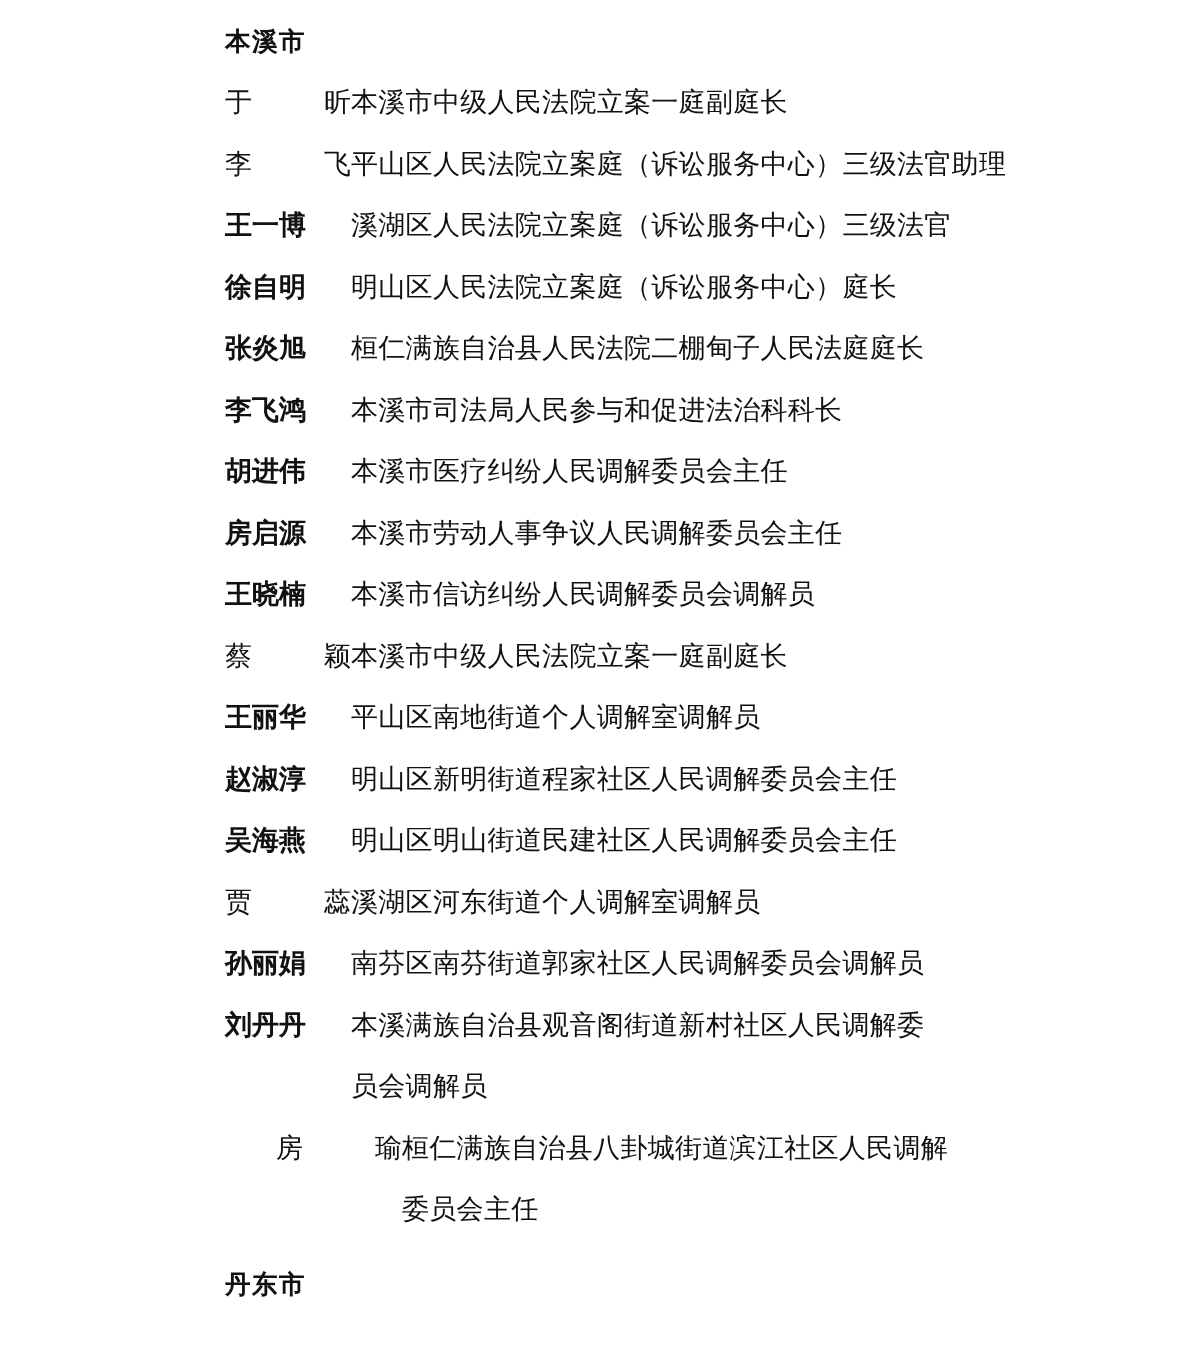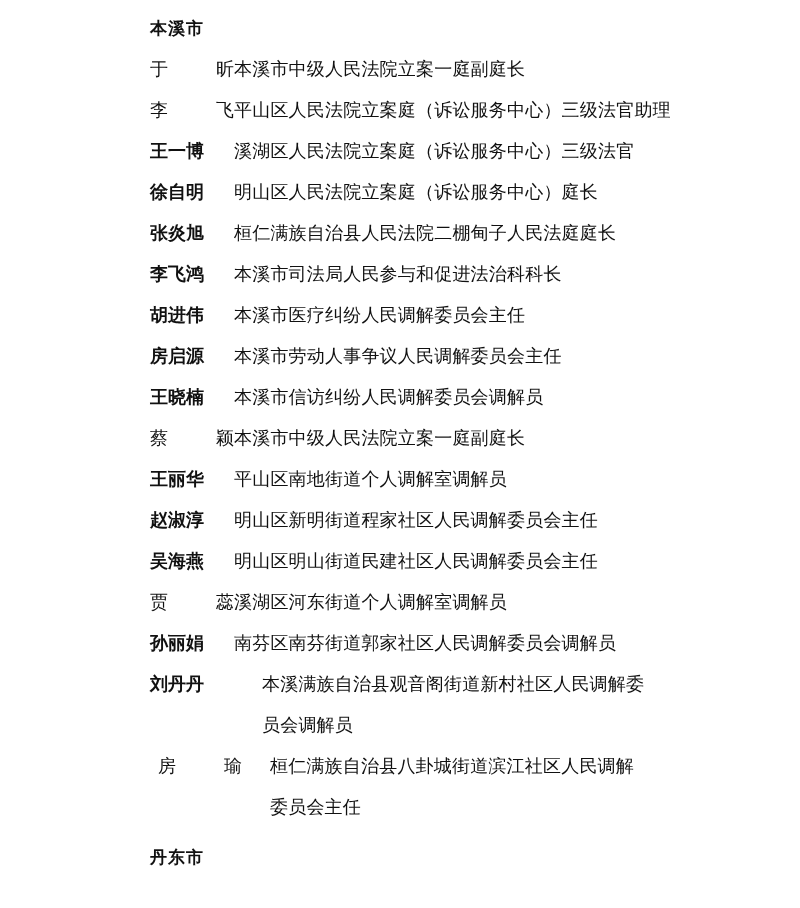--- a/index.html
+++ b/index.html
@@ -53,27 +53,27 @@
     font-weight: bold;
   }
   .entry .desc {
     flex: 1 1 auto;
     letter-spacing: 0.2px;
   }
   .entry.indent .name {
     width: 92px;
     padding-left: 8px;
     box-sizing: border-box;
+    margin-left: 26px;
   }
   .entry .desc .wrap2 {
     display: block;
   }
   .entry.wrapped .desc {
     line-height: 41px;
-    margin-left: 28px;
   }
 </style>
 </head>
 <body>
 
 <div class="page">
 
   <h2 class="section-heading">本溪市</h2>
 
   <div class="entry">

